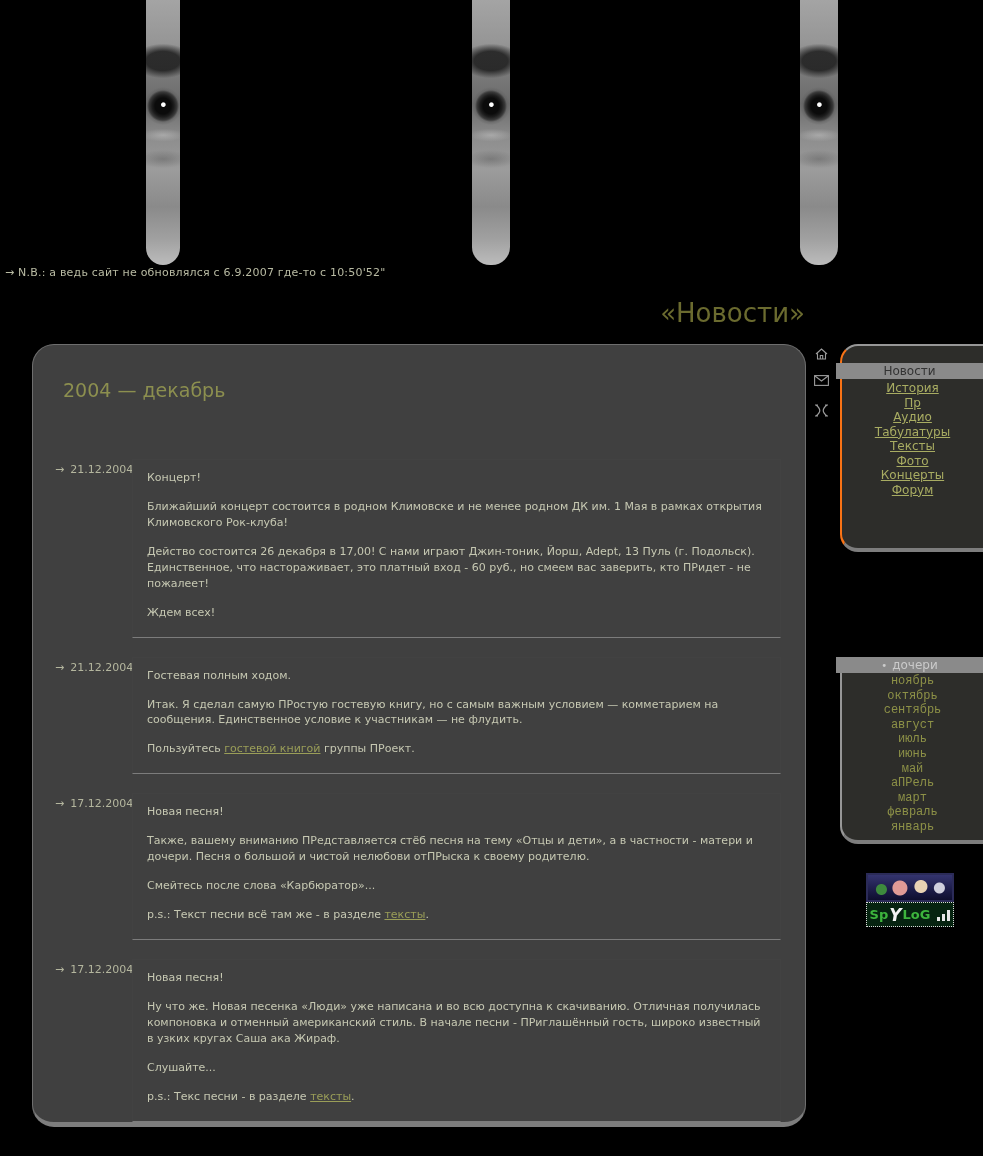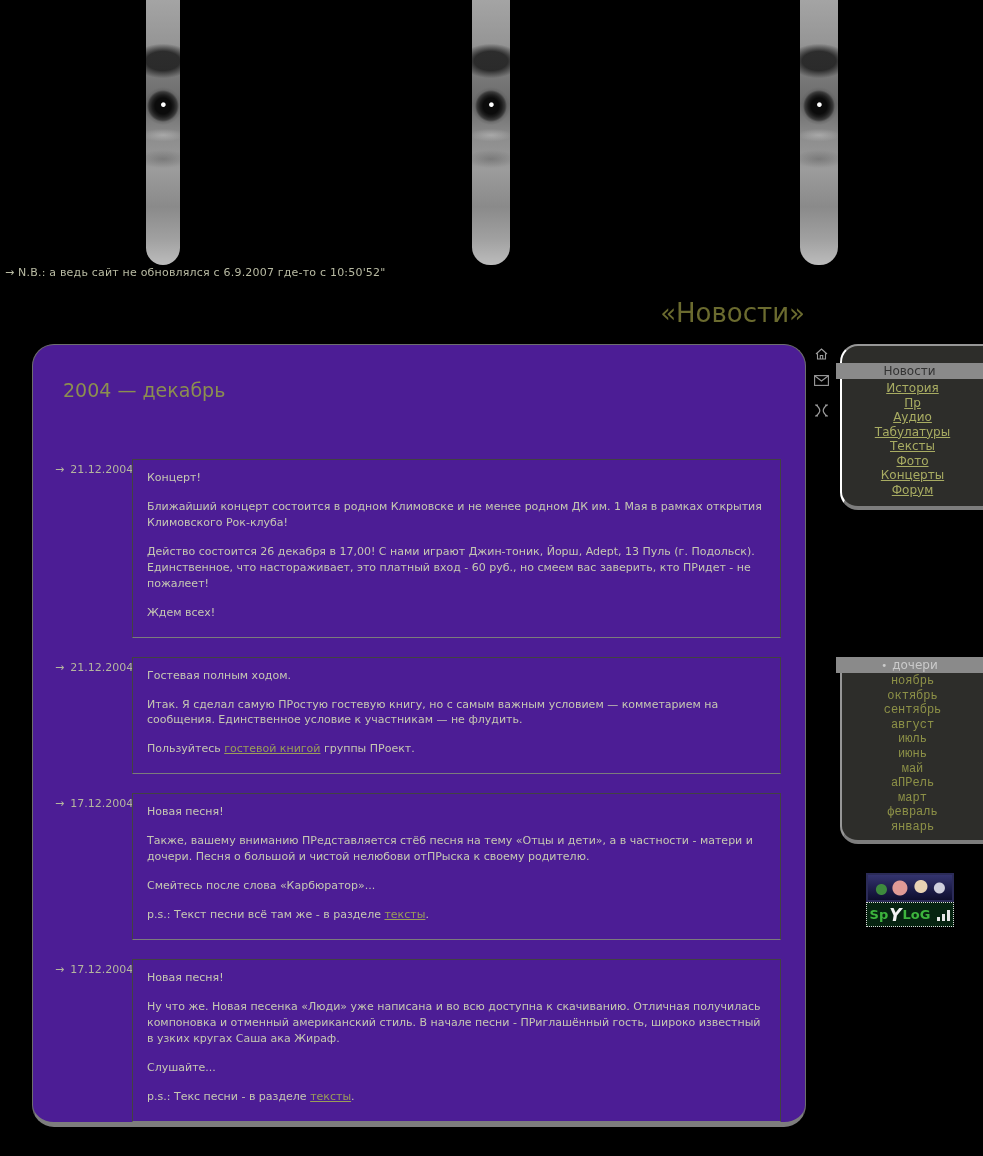--- a/index.html
+++ b/index.html
@@ -20,39 +20,39 @@
   .strip-3{left:800px;width:38px}
 
   
   .nb-line{position:absolute;left:5px;top:266px;font-size:11px;color:#b9bba3;letter-spacing:.2px;}
 
   
   .news-heading{position:absolute;right:178px;top:298px;font-size:26px;color:#6b6b2f;}
 
   
   .main-panel{position:absolute;left:32px;top:344px;width:772px;height:777px;
-    background:#4c1d95;border:1px solid #6e6e6e;border-bottom:5px solid #7d7d7d;border-radius:22px;box-sizing:content-box;}
+    background:#404040;border:1px solid #6e6e6e;border-bottom:5px solid #7d7d7d;border-radius:22px;box-sizing:content-box;}
   .main-title{margin:34px 0 0 30px;font-size:19px;color:#8c8f4f;}
   .entries{margin-top:58px;}
   .entry{display:flex;margin:0 24px 19px 0;}
   .entry-date{width:99px;box-sizing:border-box;padding:4px 0 0 22px;font-size:11px;color:#b4b69e;white-space:nowrap;}
   .entry-date .arr{margin-right:6px;}
   .entry-body{flex:1;border:1px solid #424242;border-bottom:1px solid #7c7c7c;padding:10px 14px 16px;font-size:11px;line-height:1.45;color:#c6c8b2;}
   .entry-body p{margin:0 0 13px;}
   .entry-body p:last-child{margin-bottom:0;}
   a.tlink{color:#9a9e58;text-decoration:underline;}
 
   
   .icon-col{position:absolute;left:812px;top:347px;width:18px;}
   .icon-col .ico{display:block;margin:0 auto 13px;width:15px;height:15px;}
   .icon-col svg{display:block;}
 
   
   .side-panel{position:absolute;left:840px;width:143px;background:#2d2d2a;box-sizing:border-box;}
-  .nav-panel{top:344px;height:166px;border-top:2px solid #979797;border-left:2px solid #ffffff;border-bottom:4px solid #7d7d7d;border-radius:18px 0 0 18px;}
+  .nav-panel{top:344px;height:208px;border-top:2px solid #979797;border-left:2px solid #f97316;border-bottom:4px solid #7d7d7d;border-radius:18px 0 0 18px;}
   .active-bar{margin-left:-6px;background:#8a8a8a;text-align:center;font-size:12px;padding:1px 0;}
   .nav-panel .active-bar{margin-top:17px;color:#333;margin-bottom:2px;}
   .nav-list{text-align:center;font-size:12px;line-height:14.5px;}
   .nav-list a{color:#a8ac62;text-decoration:underline;display:inline-block;}
 
   .years-panel{top:540px;height:105px;border-top:2px solid #979797;border-left:2px solid #979797;border-radius:18px 0 0 0;}
   .years-list{text-align:center;margin-top:10px;font-family:"DejaVu Serif","Liberation Serif",serif;font-size:20px;line-height:19px;}
   .years-list a{color:#8c8f4f;text-decoration:underline;display:inline-block;}
   .year-active{color:#d6d6d6;font-size:13px;margin-top:2px;}
 

